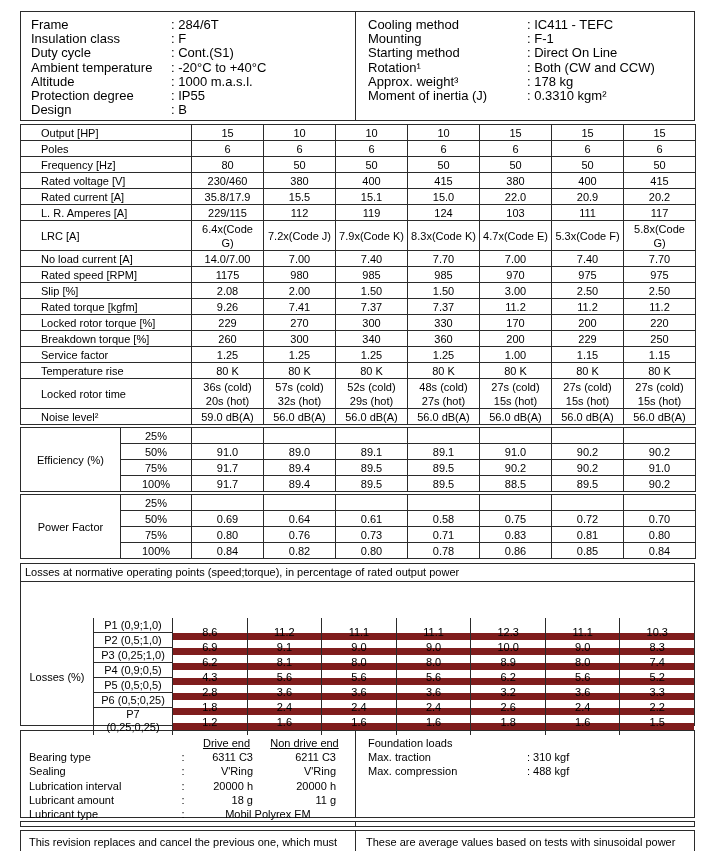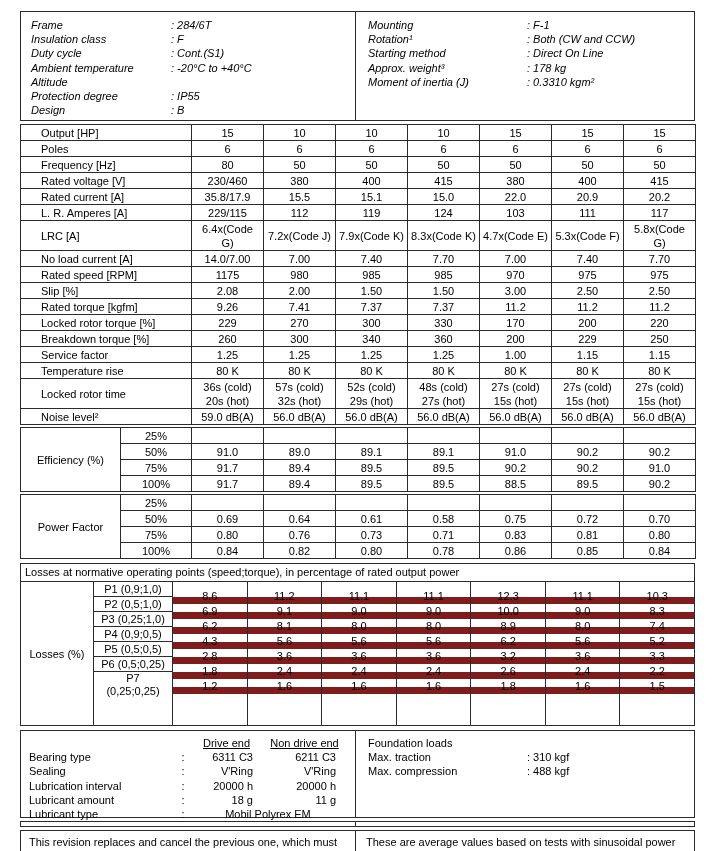--- a/index.html
+++ b/index.html
@@ -6,35 +6,35 @@
   body { background: #fff; font-family: "Liberation Sans", "DejaVu Sans", sans-serif; color: #000; }
   .page { width: 713px; height: 851px; background: #fff; padding: 11px 18px 0 20px; }
   .box { width: 675px; border: 1px solid #2b2b2b; background: #fff; }
   .gap2 { height: 2px; } .gap3 { height: 3px; } .gap4 { height: 4px; }
 
   
   .info { height: 110px; display: flex; }
   .info-half { padding-top: 6px; }
   .info-left  { width: 335px; border-right: 1px solid #2b2b2b; }
   .info-right { width: 338px; }
-  .info-row { display: flex; line-height: 14.2px; font-size: 11px; font-style: italic; }
+  .info-row { display: flex; line-height: 14.2px; font-size: 13px; }
   .info-left  .info-row .ilbl { width: 150px; padding-left: 10px; }
   .info-right .info-row .ilbl { width: 171px; padding-left: 12px; }
   .ival { flex: 1; }
 
   
   table { border-collapse: collapse; table-layout: fixed; width: 675px; font-size: 11px; }
   td { border: 1px solid #2b2b2b; vertical-align: middle; line-height: 14px; padding: 0.5px 2px; }
   td.lbl { text-align: left; padding-left: 20px; }
   td.val { text-align: center; white-space: pre-line; }
   td.sub { text-align: center; }
   td.plabel { text-align: center; margin-left: 32px; }
 
   
-  .losses { height: 163px; display: flex; flex-direction: column; font-size: 11px; }
+  .losses { height: 163px; display: flex; flex-direction: column; font-size: 11px; gap: 36px; }
   .loss-header { height: 18px; line-height: 17px; padding-left: 4px; border-bottom: 1px solid #2b2b2b; }
   .loss-body { flex: 1; display: flex; }
   .loss-main { width: 73px; border-right: 1px solid #2b2b2b; display: flex; align-items: center; justify-content: center; }
   .loss-labels { width: 79px; border-right: 1px solid #2b2b2b; display: flex; flex-direction: column; }
   .loss-sub { height: 15px; line-height: 14px; border-bottom: 1px solid #2b2b2b; text-align: center; }
   .loss-sub.last { height: 27px; line-height: 12.5px; border-bottom: none; white-space: pre-line; }
   .loss-data { flex: 1; display: flex; }
   .loss-col { flex: 1; display: flex; flex-direction: column; }
   .loss-col + .loss-col { border-left: 1px solid #2b2b2b; }
   .loss-spacer { height: 7px; }
@@ -81,42 +81,47 @@
         <div class="info-row">
           <span class="ilbl">Duty cycle</span>
           <span class="ival">: Cont.(S1)</span>
         </div>
         <div class="info-row">
           <span class="ilbl">Ambient temperature</span>
           <span class="ival">: -20°C to +40°C</span>
         </div>
         <div class="info-row">
           <span class="ilbl">Altitude</span>
+          <span class="ival">: 1000 m.a.s.l.</span>
         </div>
         <div class="info-row">
           <span class="ilbl">Protection degree</span>
           <span class="ival">: IP55</span>
         </div>
         <div class="info-row">
           <span class="ilbl">Design</span>
           <span class="ival">: B</span>
         </div>
       </div>
     <div class="info-half info-right" id="info-right">
         <div class="info-row">
+          <span class="ilbl">Cooling method</span>
+          <span class="ival">: IC411 - TEFC</span>
+        </div>
+        <div class="info-row">
           <span class="ilbl">Mounting</span>
           <span class="ival">: F-1</span>
         </div>
         <div class="info-row">
+          <span class="ilbl">Starting method</span>
+          <span class="ival">: Direct On Line</span>
+        </div>
+        <div class="info-row">
           <span class="ilbl">Rotation¹</span>
           <span class="ival">: Both (CW and CCW)</span>
-        </div>
-        <div class="info-row">
-          <span class="ilbl">Starting method</span>
-          <span class="ival">: Direct On Line</span>
         </div>
         <div class="info-row">
           <span class="ilbl">Approx. weight³</span>
           <span class="ival">: 178 kg</span>
         </div>
         <div class="info-row">
           <span class="ilbl">Moment of inertia (J)</span>
           <span class="ival">: 0.3310 kgm²</span>
         </div>
       </div>

